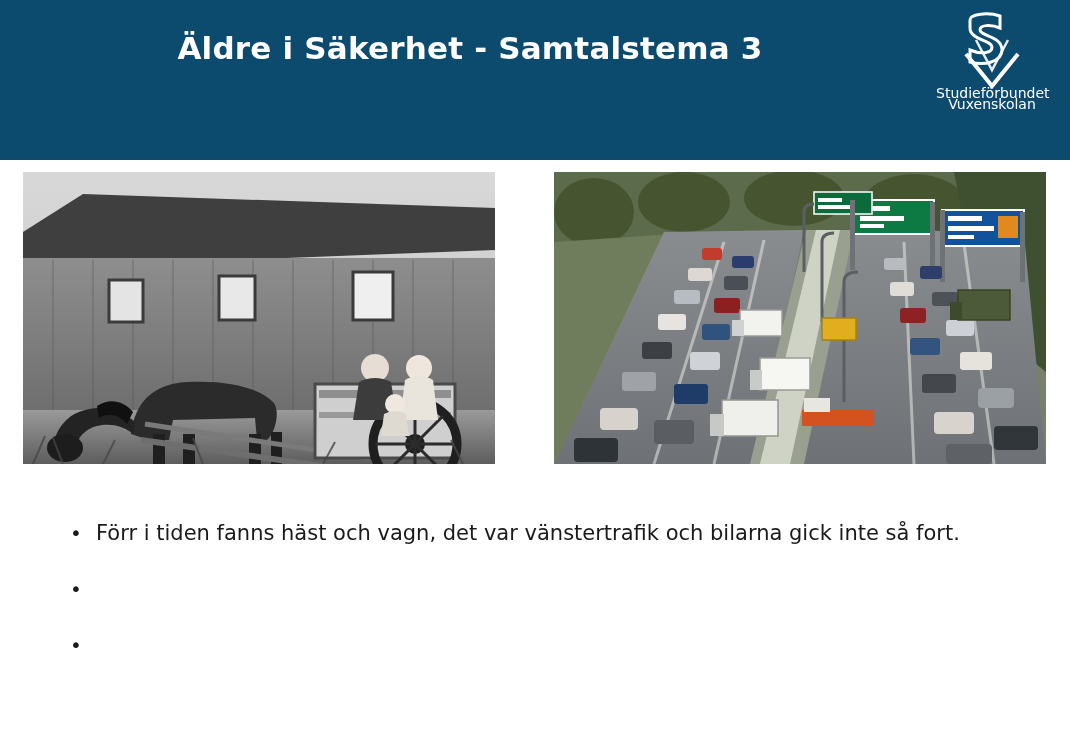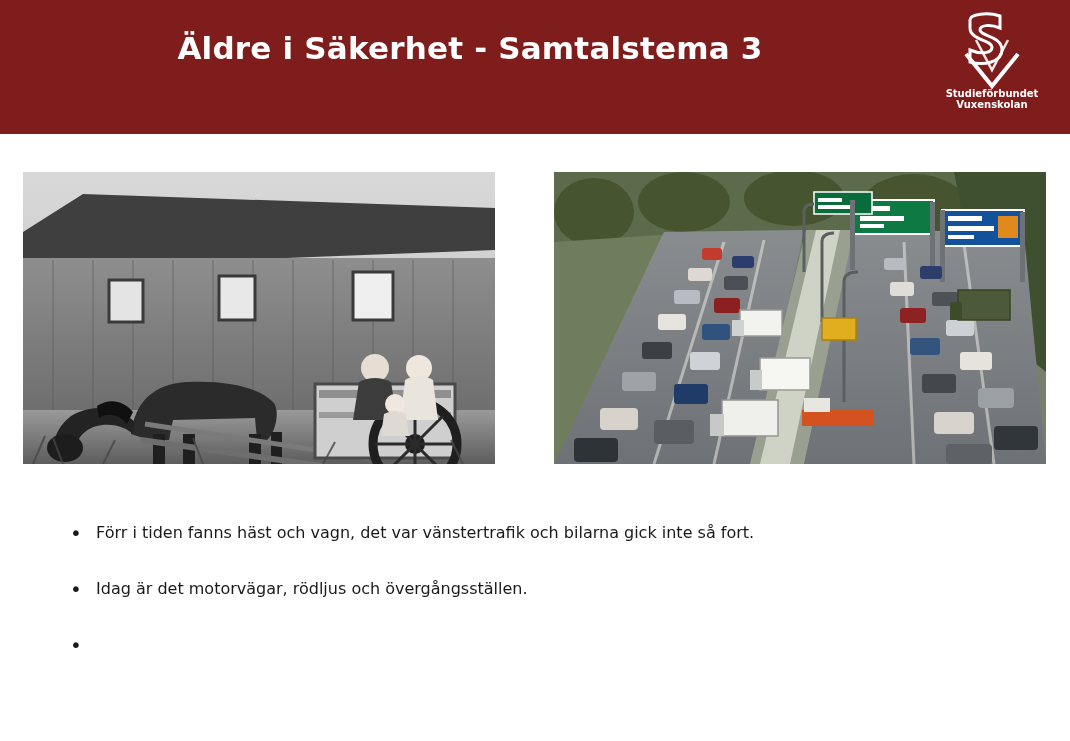--- a/index.html
+++ b/index.html
@@ -19,22 +19,22 @@
     height: 741px;
     background: #ffffff;
   }
 
   
   .header-band {
     position: absolute;
     left: 0;
     top: 0;
     width: 1070px;
-    height: 134px;
-    background: #7f1d1d;
+    height: 160px;
+    background: #0c4a6e;
   }
   .header-title {
     position: absolute;
     left: 0;
     top: 30px;
     width: 940px;
     text-align: center;
     color: #ffffff;
     font-size: 31px;
     font-weight: bold;
@@ -53,22 +53,22 @@
   .logo svg {
     display: block;
   }
   .logo-text {
     position: absolute;
     left: 0;
     top: 78px;
     width: 112px;
     text-align: center;
     color: #ffffff;
-    font-size: 10px;
-    font-weight: bold;
+    font-size: 14px;
+    font-weight: normal;
     line-height: 11px;
     font-family: "DejaVu Sans", sans-serif;
   }
 
   
   .photo {
     position: absolute;
     overflow: hidden;
     background: #888;
   }
@@ -99,21 +99,21 @@
   }
   .bullet-dot {
     width: 26px;
     flex: 0 0 26px;
     color: #1a1a1a;
     font-size: 20px;
     line-height: 30px;
   }
   .bullet-text {
     color: #1a1a1a;
-    font-size: 16px;
+    font-size: 21px;
     line-height: 30px;
     font-family: "DejaVu Sans", sans-serif;
   }
 </style>
 </head>
 <body>
 
 <div class="slide">
 
   <div class="header-band">
@@ -342,20 +342,19 @@
     </svg>
   </div>
 
   <div class="bullets">
     <div class="bullet-row">
       <div class="bullet-dot">•</div>
       <div class="bullet-text">Förr i tiden fanns häst och vagn, det var vänstertrafik och bilarna gick inte så fort.</div>
     </div>
     <div class="bullet-row">
       <div class="bullet-dot">•</div>
-      <div class="bullet-text">Idag är det motorvägar, rödljus och övergångsställen.</div>
     </div>
     <div class="bullet-row">
       <div class="bullet-dot">•</div>
     </div>
   </div>
 
 </div>
 
 </body></html>

